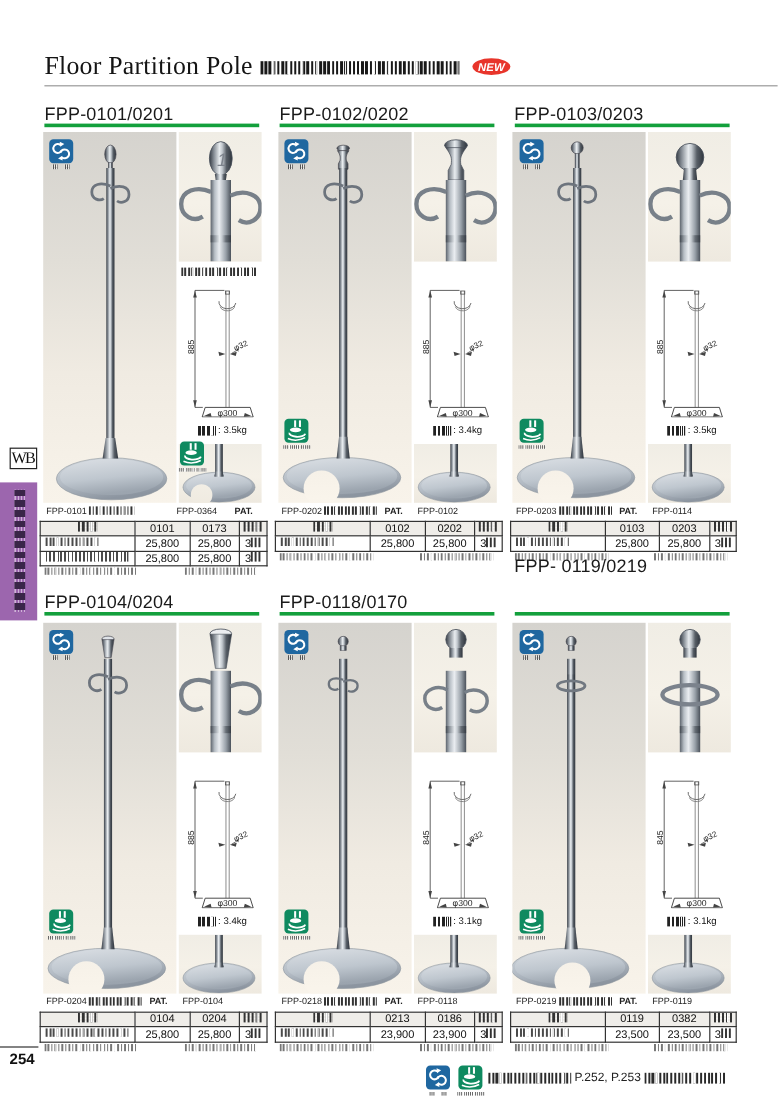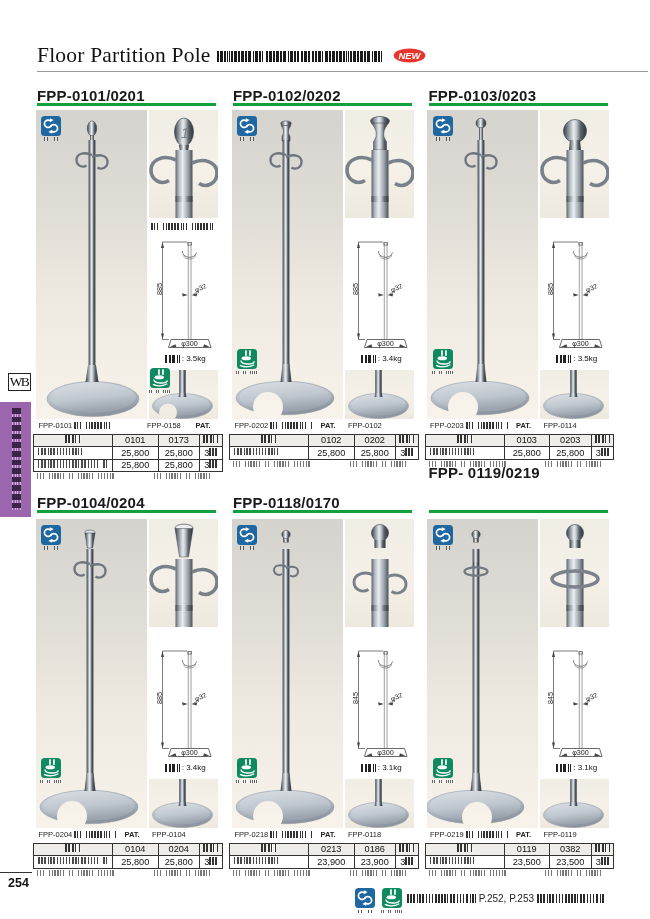--- a/index.html
+++ b/index.html
@@ -1,19 +1,19 @@
 <!DOCTYPE html>
 <html><head><meta charset="utf-8">
 <style>
 html,body{margin:0;padding:0}
 body{width:650px;height:919px;position:relative;background:#fff;
  font-family:"Liberation Sans",sans-serif;overflow:hidden}
 .abs{position:absolute}
 .jp{display:inline-block;vertical-align:top}
-.btitle{font-size:15px;font-weight:bold;color:#1a1a1a;letter-spacing:.2px;line-height:1}
+.btitle{font-size:15px;font-weight:normal;color:#1a1a1a;letter-spacing:.2px;line-height:1}
 .photo{background:linear-gradient(180deg,#d5d3ce 0%,#e1ded7 35%,#f0ebe2 65%,#f8f3ea 100%)}
 .photo2{background:linear-gradient(180deg,#f0ede5 0%,#f5f1e8 55%,#eee9df 100%)}
 .cap{font-size:7.5px;color:#222;line-height:1;white-space:nowrap}
 .wt{font-size:8px;color:#111;line-height:1;white-space:nowrap}
 .ptab{border-collapse:collapse;table-layout:fixed;width:184.5px;font-size:9.2px;color:#111}
 .ptab td{border:.8px solid #333;text-align:center;padding:0;height:11.4px;line-height:11px;overflow:hidden}
 .ptab tr.hd td{background:#efede9}
 .ptab td:nth-child(1){width:78px}
 .ptab td:nth-child(2){width:44.5px}
 .ptab td:nth-child(3){width:40.5px}
@@ -201,21 +201,21 @@
 <svg class="abs" style="left:150.0px;top:368px" width="20" height="20" viewBox="0 0 20 20">
   <rect x="8.1" y="1.3" width="1.7" height="5.5" fill="#fff"></rect>
   <rect x="12.1" y="1.3" width="1.7" height="5.5" fill="#fff"></rect>
   <ellipse cx="9.3" cy="9.2" rx="4.7" ry="2" fill="#fff"></ellipse>
   <path d="M4.2,11.6 a6.6,2.9 0 1 0 13.2,0.9" stroke="#fff" stroke-width="1.5" fill="none"></path>
   <path d="M2.9,16.4 Q10,19.6 17.3,15.7" stroke="#fff" stroke-width="1.3" fill="none"></path>
 </svg>
 <div class="abs" style="left:149.0px;top:389.5px;width:23px;height:4px"><span class="jp" style="width:23px;height:3.5px;background:repeating-linear-gradient(90deg,rgba(0,0,0,0) 0 5.0px,#fff 5.0px 6.1px),repeating-linear-gradient(90deg,#666 0 0.8px,rgba(0,0,0,0) 0.8px 1.8px),repeating-linear-gradient(0deg,rgba(255,255,255,.55) 0 1px,rgba(0,0,0,0) 1px 2.2px);"></span></div>
 
 <div class="abs cap" style="left:38.5px;top:421.5px">FPP-0101 <span class="jp" style="width:38px;height:7.5px;background:repeating-linear-gradient(90deg,rgba(0,0,0,0) 0 8.8px,#fff 8.8px 9.9px),repeating-linear-gradient(90deg,#333 0 1.5px,rgba(0,0,0,0) 1.5px 2.9px),repeating-linear-gradient(0deg,rgba(255,255,255,.55) 0 1px,rgba(0,0,0,0) 1px 2.5px);"></span></div>
-<div class="abs cap" style="left:147.0px;top:421.5px">FPP-0158</div>
+<div class="abs cap" style="left:147.0px;top:421.5px">FPP-0364</div>
 <div class="abs cap" style="left:195.5px;top:421.5px;font-weight:bold">PAT.</div>
 
 <table class="abs ptab" style="left:33.0px;top:434.0px">
 <tbody>
       <tr class="hd">
         <td><span class="jp" style="width:16px;height:8.2px;background:repeating-linear-gradient(90deg,rgba(0,0,0,0) 0 10.5px,#fff 10.5px 11.6px),repeating-linear-gradient(90deg,#333 0 1.8px,rgba(0,0,0,0) 1.8px 3.4px),repeating-linear-gradient(0deg,rgba(255,255,255,.55) 0 1px,rgba(0,0,0,0) 1px 2.7px);"></span></td>
         <td>0101</td>
         <td>0173</td>
         <td><span class="jp" style="width:15px;height:8.2px;background:repeating-linear-gradient(90deg,rgba(0,0,0,0) 0 10.5px,#fff 10.5px 11.6px),repeating-linear-gradient(90deg,#333 0 1.8px,rgba(0,0,0,0) 1.8px 3.4px),repeating-linear-gradient(0deg,rgba(255,255,255,.55) 0 1px,rgba(0,0,0,0) 1px 2.7px);"></span></td>
       </tr>

